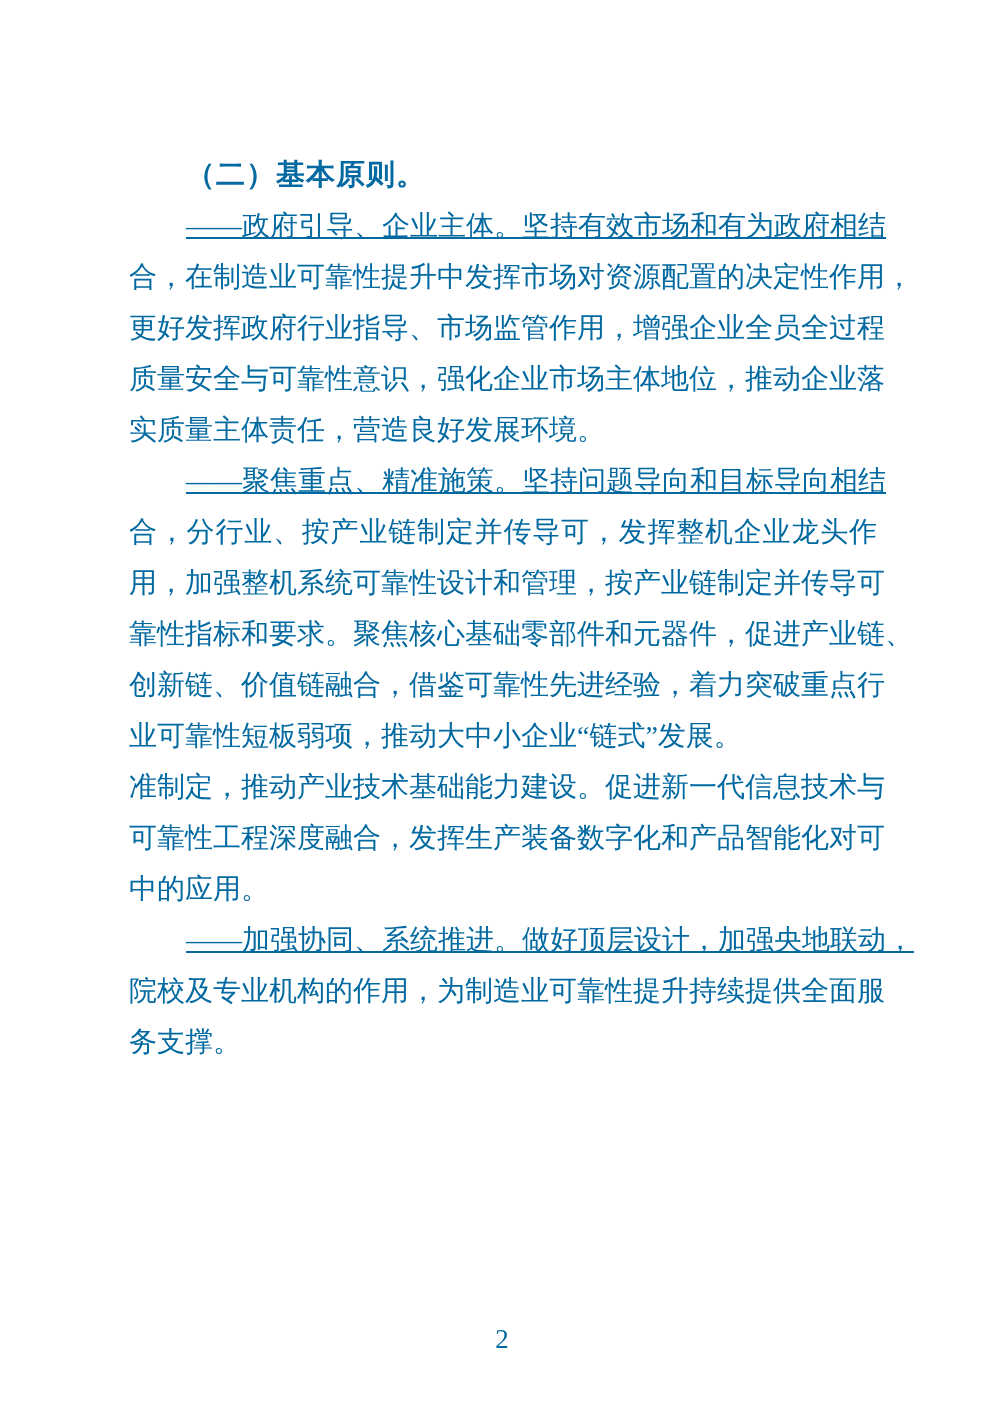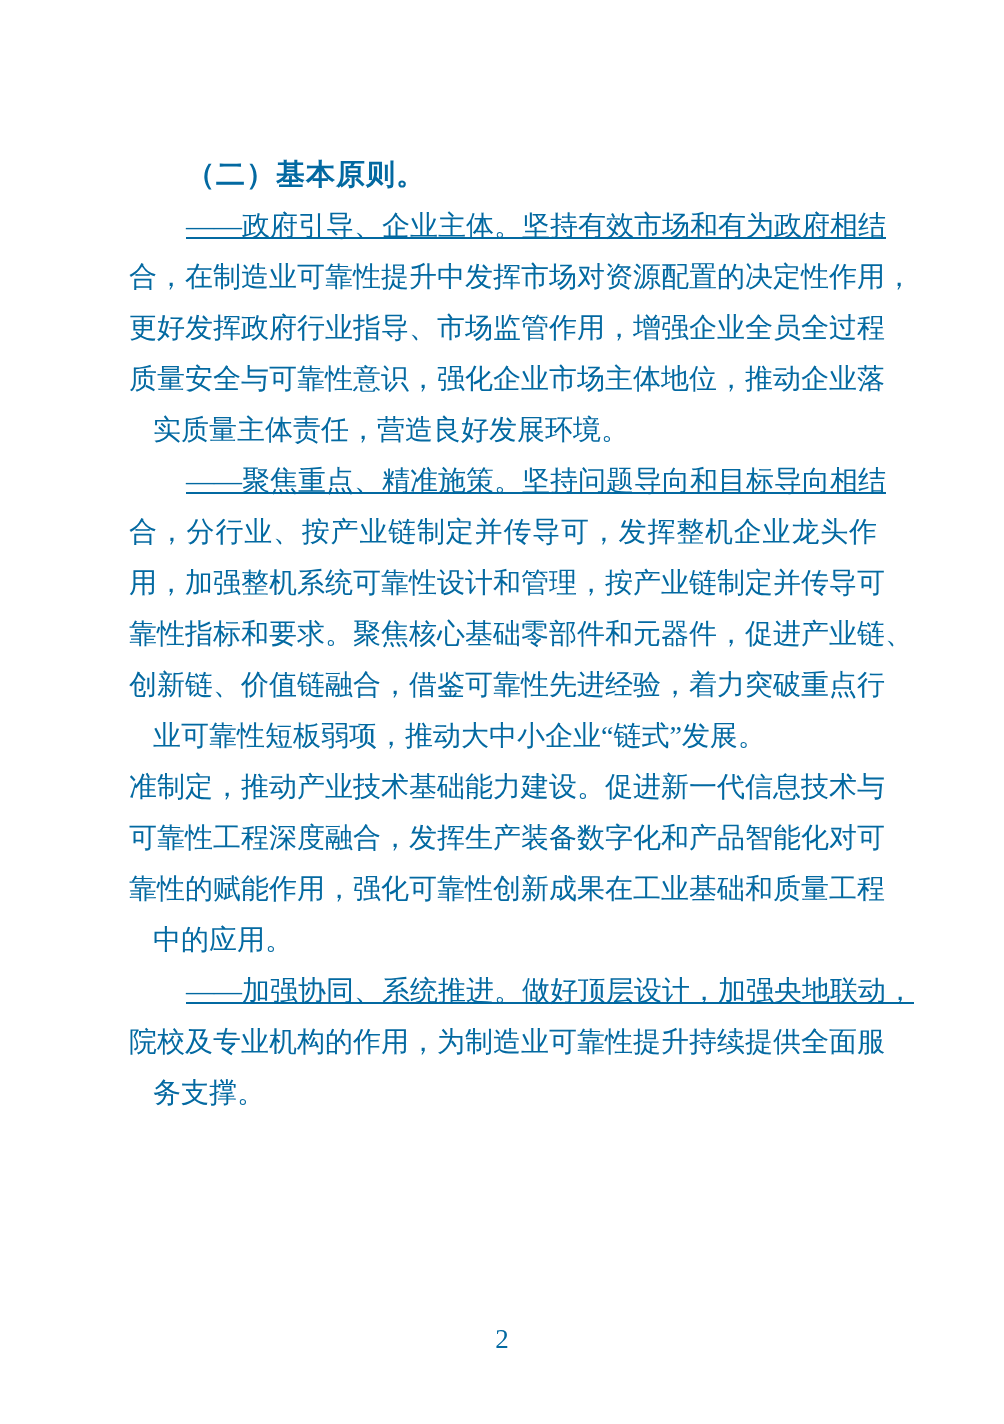--- a/index.html
+++ b/index.html
@@ -40,21 +40,20 @@
     text-align-last: justify;
     white-space: nowrap;
   }
   .bl.first {
     text-indent: 57px;
     text-decoration: underline;
   }
   .bl.last {
     text-align: left;
     text-align-last: left;
-    margin-left: 24px;
   }
   .page-num {
     position: absolute;
     top: 1322px;
     left: 0;
     width: 100%;
     text-align: center;
     font-size: 27px;
     line-height: 34px;
   }
@@ -80,21 +79,20 @@
       <div class="bl">合，分行业、按产业链制定并传导可，发挥整机企业龙头作</div>
       <div class="bl">用，加强整机系统可靠性设计和管理，按产业链制定并传导可</div>
       <div class="bl">靠性指标和要求。聚焦核心基础零部件和元器件，促进产业链、</div>
       <div class="bl">创新链、价值链融合，借鉴可靠性先进经验，着力突破重点行</div>
       <div class="bl last">业可靠性短板弱项，推动大中小企业“链式”发展。</div>
     </div>
 
     <div class="para">
       <div class="bl">准制定，推动产业技术基础能力建设。促进新一代信息技术与</div>
       <div class="bl">可靠性工程深度融合，发挥生产装备数字化和产品智能化对可</div>
-      <div class="bl">靠性的赋能作用，强化可靠性创新成果在工业基础和质量工程</div>
       <div class="bl last">中的应用。</div>
     </div>
 
     <div class="para">
       <div class="bl first">——加强协同、系统推进。做好顶层设计，加强央地联动，</div>
       <div class="bl">院校及专业机构的作用，为制造业可靠性提升持续提供全面服</div>
       <div class="bl last">务支撑。</div>
     </div>
 
   </div>

